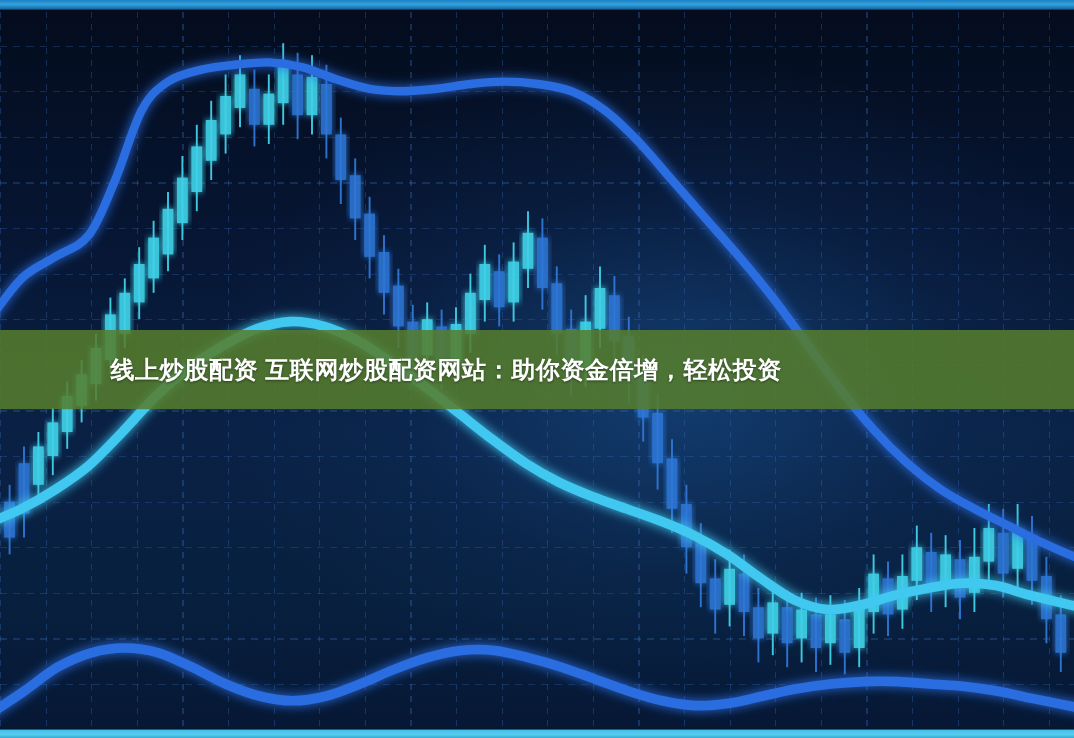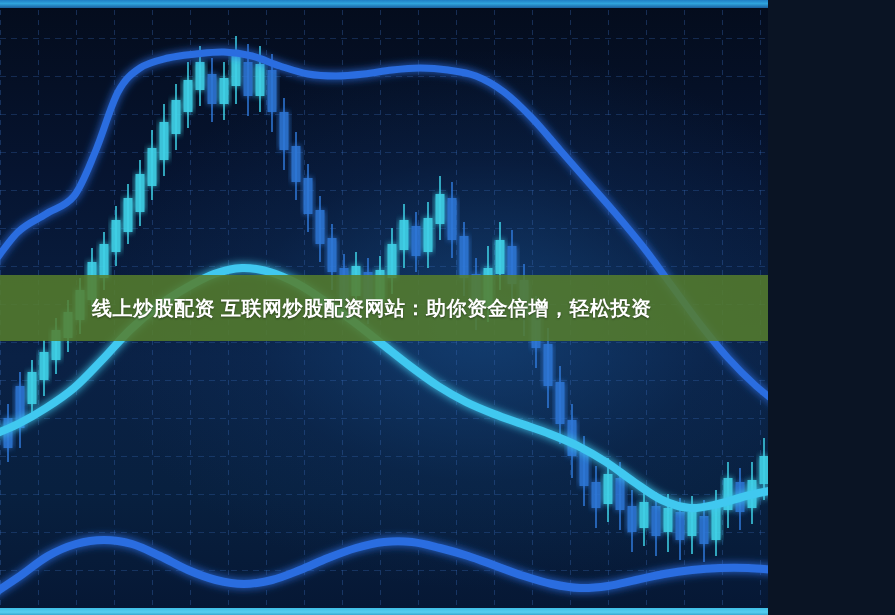--- a/index.html
+++ b/index.html
@@ -1,20 +1,20 @@
 <!DOCTYPE html>
 <html><head>
 <meta charset="utf-8">
 <style>
   html,body{margin:0;padding:0;background:#0a1424;}
   body{font-family:"Liberation Sans","DejaVu Sans",sans-serif;}
 
   #stage{
     position:relative;
-    width:768px;height:615px;
+    width:895px;height:615px;
     overflow:hidden;
     background:#071226;
   }
 
   
   .chart-bg{
     position:absolute;inset:0;
     background:
       radial-gradient(ellipse 520px 360px at 63% 52%, rgba(26,86,150,.55) 0%, rgba(16,52,100,.25) 45%, rgba(6,18,40,0) 75%),
       linear-gradient(180deg,#040c1c 0%,#061430 28%,#0a2145 58%,#08203f 80%,#061734 100%);

